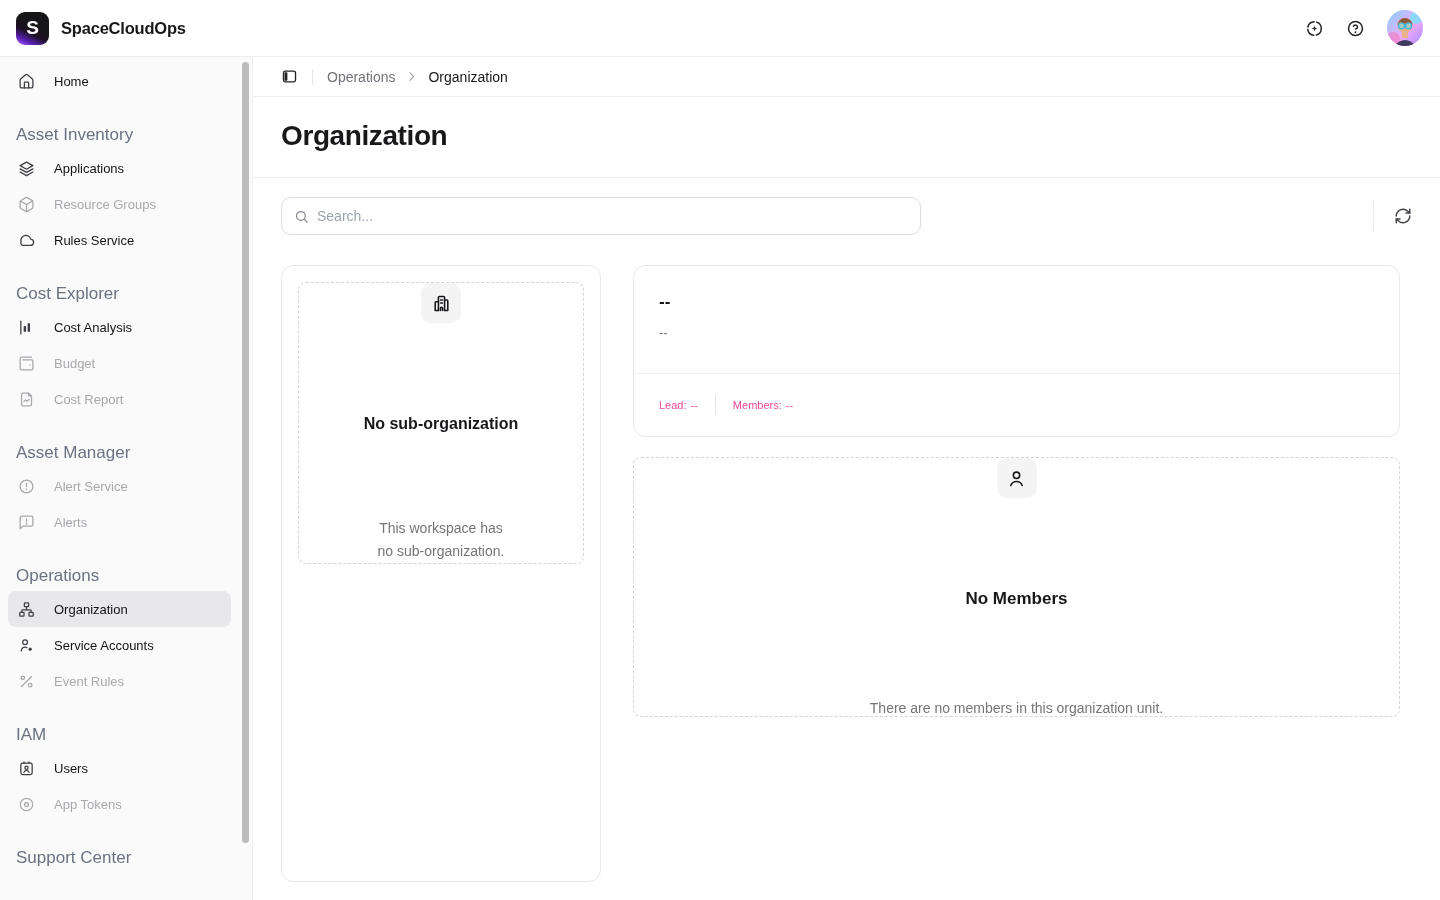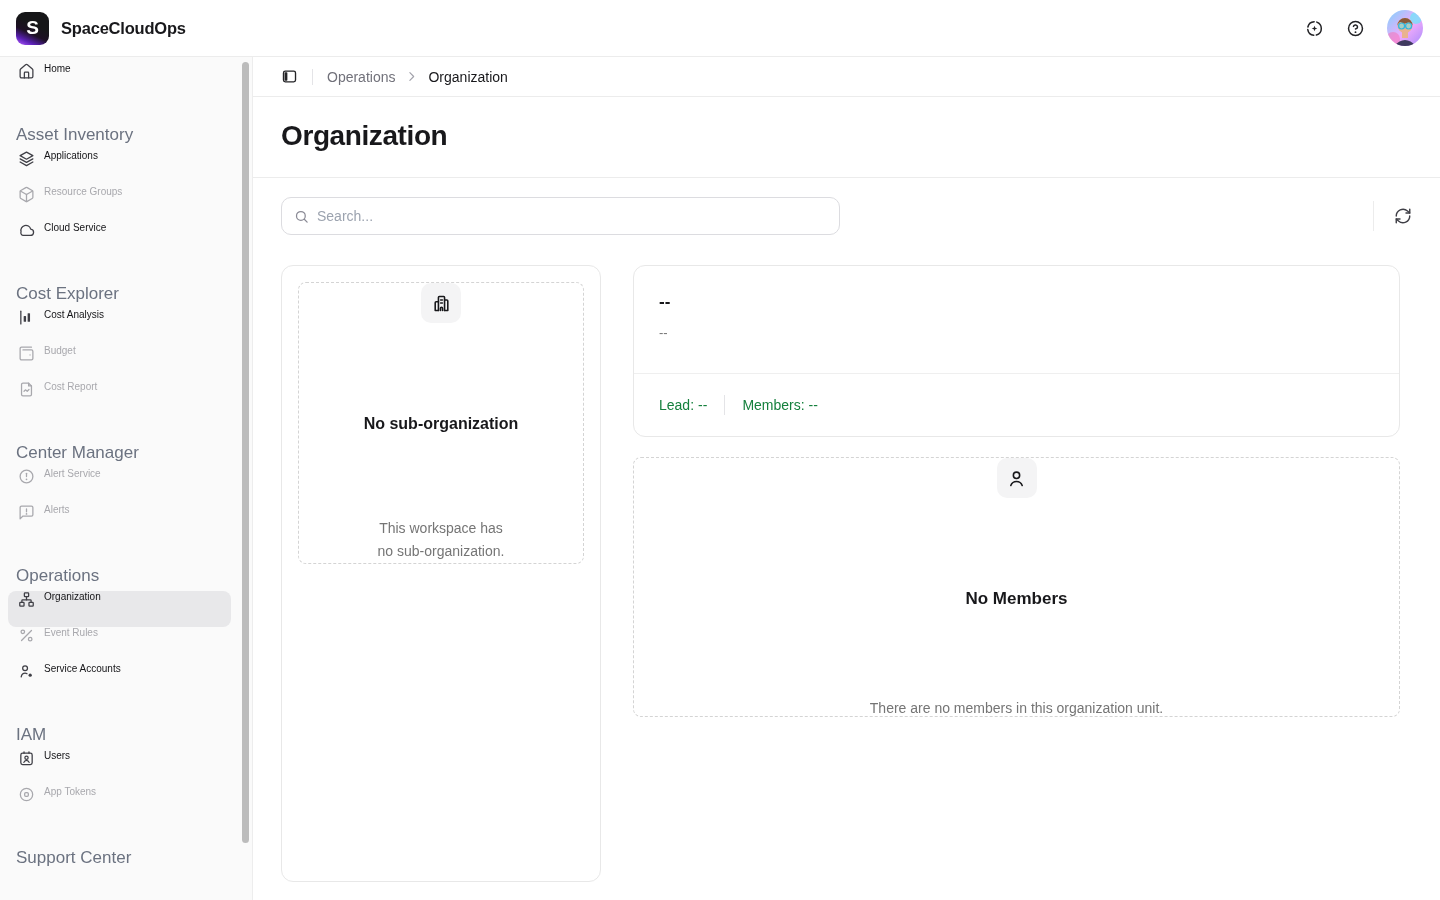--- a/index.html
+++ b/index.html
@@ -18,42 +18,42 @@
   .icon-btn { background:none; border:none; cursor:pointer; color:#232326; display:flex; align-items:center; }
   .avatar { width:36px; height:36px; border-radius:50%; overflow:hidden;
     background:linear-gradient(135deg,#7dd3fc, #f0abfc 55%, #a78bfa); }
 
   
   .shell { display:flex; height:843px; }
 
   
   .sidebar { position:relative; width:253px; background:#fafafa; border-right:1px solid #ededed;
     padding:6px 21px 0 8px; flex:none; }
-  .side-item { height:36px; display:flex; align-items:flex-start; gap:9px; padding:0 10px;
-    border-radius:8px; font-size:10px; color:#141417; cursor:pointer; }
+  .side-item { height:36px; display:flex; align-items:center; gap:19px; padding:0 10px;
+    border-radius:8px; font-size:13px; color:#141417; cursor:pointer; }
   .side-item .icn { display:flex; color:#3f3f46; }
   .side-item.muted, .side-item.muted .icn { color:#a8a8ad; }
   .side-item.selected { background:#e8e8ea; }
   .side-section { margin-top:28px; }
   .side-label { font-size:17px; line-height:16px; color:#6b7280; margin:0 0 7px 8px; }
   .scroll-thumb { position:absolute; top:5px; right:3px; width:7px; height:781px;
     border-radius:4px; background:#bcbcbc; }
 
   
   .main { flex:1; min-width:0; }
   .crumb-bar { height:40px; display:flex; align-items:center; padding:0 28px; border-bottom:1px solid #ececec; }
   .crumb-divider { width:1px; height:16px; background:#e4e4e7; margin:0 14px 0 14px; }
   .crumb { font-size:14px; color:#71717a; cursor:pointer; }
   .crumb.current { color:#18181b; font-weight:500; cursor:default; }
   .crumb-chevron { color:#a1a1aa; margin:0 10px; display:flex; }
   .title-bar { height:81px; padding:23px 28px 0; border-bottom:1px solid #ececec; }
   .title-bar h1 { font-size:28px; font-weight:700; letter-spacing:-0.4px; }
 
   .toolbar { margin:19px 28px 0; display:flex; align-items:center; justify-content:space-between; }
-  .search-box { width:559px; height:38px; border:1px solid #dcdce0; border-radius:10px;
+  .search-box { width:640px; height:38px; border:1px solid #dcdce0; border-radius:10px;
     display:flex; align-items:center; padding:0 12px; gap:8px; background:#fff; }
   .search-box .icn { color:#8a8a95; display:flex; }
   .search-box input { border:none; outline:none; flex:1; font-size:14px; font-family:inherit; color:#18181b; background:transparent; }
   .search-box input::placeholder { color:#9ca3af; }
   .toolbar-right { display:flex; align-items:center; }
   .toolbar-divider { width:1px; height:30px; background:#ececec; margin-right:20px; }
 
   .content { margin-top:30px; padding:0 40px 0 28px; display:flex; gap:32px; }
 
   .card { border:1px solid #e8e8e8; border-radius:12px; background:#fff; }
@@ -64,21 +64,21 @@
   .icon-box { width:40px; height:40px; border-radius:10px; background:#f4f4f5;
     display:flex; align-items:center; justify-content:center; color:#18181b; }
   .empty-title { font-size:16px; font-weight:600; margin-top:17px; color:#18181b; }
   .empty-desc { font-size:14px; color:#757575; margin-top:9px; line-height:23px; }
 
   .right-col { flex:1; min-width:0; }
   .detail-main { padding:26px 25px 0; height:107px; }
   .detail-title { font-size:17px; font-weight:700; }
   .detail-sub { font-size:13px; color:#737373; margin-top:13px; }
   .detail-footer { border-top:1px solid #efefef; padding:0 25px; height:63px; display:flex; align-items:center; }
-  .meta { font-size:14px; color:#15803d;text-align:right; }
+  .meta { font-size:11px; color:#ec4899;text-align:right; }
   .meta .val { margin-left:4px; }
   .meta-divider { width:1px; height:20px; background:#e4e4e7; margin:0 17px; }
 
   .members-heading { font-size:16px; font-weight:700; margin-top:55px; }
   .members-empty { height:260px; margin-top:20px; }
   .members-title { font-size:17px; font-weight:600; margin-top:17px; }
   .members-desc { font-size:14px; color:#757575; margin-top:17px; }
 
   svg { display:block; }
 </style>
@@ -162,21 +162,21 @@
             </svg>
         </span>
         <span>Resource Groups</span>
       </div>
       <div class="side-item">
         <span class="icn">
           <svg width="17" height="17" viewBox="0 0 24 24" fill="none" stroke="currentColor" stroke-width="1.8" stroke-linecap="round" stroke-linejoin="round">
               <path d="M17.5 19a4.5 4.5 0 0 0 .42-8.98A7 7 0 1 0 4.3 13.6 4 4 0 0 0 7 19Z"></path>
             </svg>
         </span>
-        <span>Cloud Service</span>
+        <span>Rules Service</span>
       </div>
     </div>
 
     <div class="side-section">
       <div class="side-label">Cost Explorer</div>
       <div class="side-item">
         <span class="icn">
           <svg width="17" height="17" viewBox="0 0 24 24" fill="none" stroke="currentColor" stroke-width="1.8" stroke-linecap="round" stroke-linejoin="round">
               <path d="M4 3v18"></path>
               <rect x="8" y="10" width="3.4" height="8" rx="0.8" fill="currentColor" stroke="none"></rect>
@@ -200,21 +200,21 @@
               <path d="M15 3H7a2 2 0 0 0-2 2v14a2 2 0 0 0 2 2h10a2 2 0 0 0 2-2V7Z"></path>
               <path d="M15 3v4h4"></path>
               <path d="m8.5 14.5 2-2 2.5 2 2.5-2.5"></path>
             </svg>
         </span>
         <span>Cost Report</span>
       </div>
     </div>
 
     <div class="side-section">
-      <div class="side-label">Center Manager</div>
+      <div class="side-label">Asset Manager</div>
       <div class="side-item muted">
         <span class="icn">
           <svg width="17" height="17" viewBox="0 0 24 24" fill="none" stroke="currentColor" stroke-width="1.8" stroke-linecap="round" stroke-linejoin="round">
               <circle cx="12" cy="12" r="9"></circle>
               <path d="M12 7.5V12"></path>
               <path d="M12 16h.01" stroke-width="2.4"></path>
             </svg>
         </span>
         <span>Alert Service</span>
       </div>
@@ -237,39 +237,39 @@
           <svg width="17" height="17" viewBox="0 0 24 24" fill="none" stroke="currentColor" stroke-width="1.8" stroke-linecap="round" stroke-linejoin="round">
               <rect x="9" y="2.5" width="6" height="5.5" rx="1"></rect>
               <rect x="2.5" y="16" width="6" height="5.5" rx="1"></rect>
               <rect x="15.5" y="16" width="6" height="5.5" rx="1"></rect>
               <path d="M5.5 16v-2.5a1 1 0 0 1 1-1h11a1 1 0 0 1 1 1V16"></path>
               <path d="M12 12.5V8"></path>
             </svg>
         </span>
         <span>Organization</span>
       </div>
+      <div class="side-item">
+        <span class="icn">
+          <svg width="17" height="17" viewBox="0 0 24 24" fill="none" stroke="currentColor" stroke-width="1.8" stroke-linecap="round" stroke-linejoin="round">
+              <circle cx="10" cy="7.5" r="3.4"></circle>
+              <path d="M4.5 19.5c.7-3.2 2.9-5.2 5.5-5.2 1 0 2 .3 2.8.8"></path>
+              <circle cx="17.2" cy="17.2" r="2.3" fill="currentColor" stroke="none"></circle>
+            </svg>
+        </span>
+        <span>Service Accounts</span>
+      </div>
       <div class="side-item muted">
         <span class="icn">
           <svg width="17" height="17" viewBox="0 0 24 24" fill="none" stroke="currentColor" stroke-width="1.8" stroke-linecap="round" stroke-linejoin="round">
               <path d="M19 5 5 19"></path>
               <circle cx="6.8" cy="6.8" r="2.5"></circle>
               <circle cx="17.2" cy="17.2" r="2.5"></circle>
             </svg>
         </span>
         <span>Event Rules</span>
-      </div>
-      <div class="side-item">
-        <span class="icn">
-          <svg width="17" height="17" viewBox="0 0 24 24" fill="none" stroke="currentColor" stroke-width="1.8" stroke-linecap="round" stroke-linejoin="round">
-              <circle cx="10" cy="7.5" r="3.4"></circle>
-              <path d="M4.5 19.5c.7-3.2 2.9-5.2 5.5-5.2 1 0 2 .3 2.8.8"></path>
-              <circle cx="17.2" cy="17.2" r="2.3" fill="currentColor" stroke="none"></circle>
-            </svg>
-        </span>
-        <span>Service Accounts</span>
       </div>
     </div>
 
     <div class="side-section">
       <div class="side-label">IAM</div>
       <div class="side-item">
         <span class="icn">
           <svg width="17" height="17" viewBox="0 0 24 24" fill="none" stroke="currentColor" stroke-width="1.8" stroke-linecap="round" stroke-linejoin="round">
               <rect x="4" y="4.5" width="16" height="16" rx="2.5"></rect>
               <circle cx="12" cy="10.8" r="2.3"></circle>

